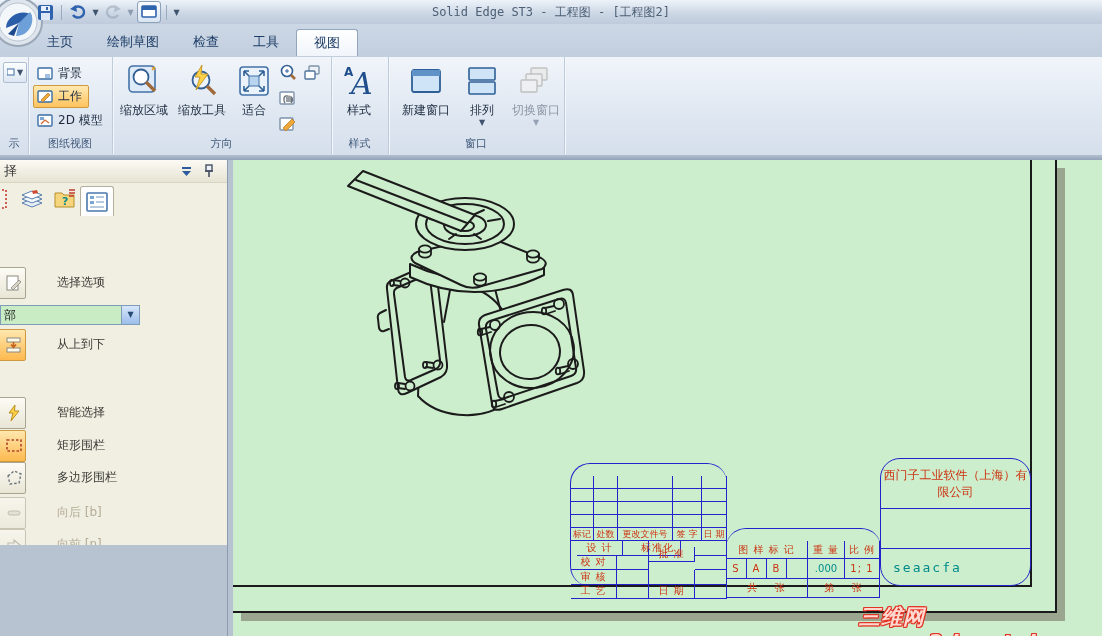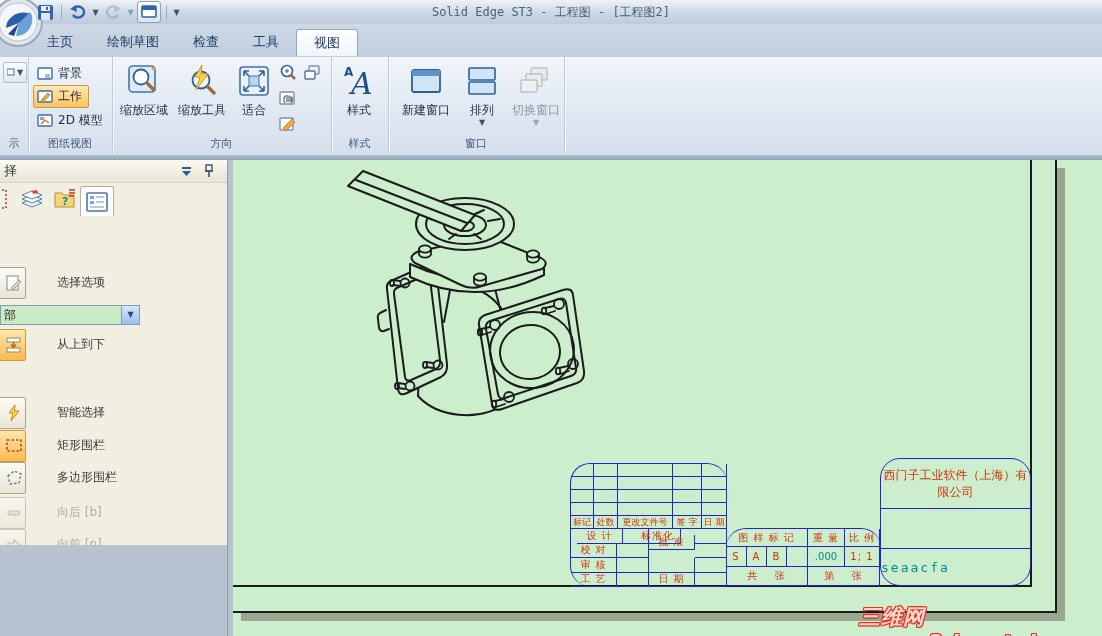--- a/index.html
+++ b/index.html
@@ -94,29 +94,29 @@
   #valve{position:absolute;left:97px;top:4px;}
 
   
   #tb{position:absolute;left:337px;top:298px;width:461px;height:128px;}
   .tsec{position:absolute;box-sizing:border-box;border-radius:20px;}
   #tbL{left:0;top:5px;width:157px;height:123px;border-left:1px solid #2323cc;border-top:1px solid #2323cc;}
   #tbM{left:156px;top:70px;width:155px;height:58px;border-top:1px solid #2323cc;}
   #tbR{left:310px;top:0;width:151px;height:128px;border:1px solid #2323cc;}
   .tcell{position:absolute;box-sizing:border-box;border-right:1px solid #2323cc;border-bottom:1px solid #2323cc;
     display:flex;align-items:center;justify-content:center;color:#cc3311;font-size:10px;
-    white-space:pre;overflow:hidden;letter-spacing:1px;}
+    white-space:pre;overflow:hidden;letter-spacing:1px;margin-top:12px;}
   .tcell.hdr{font-size:9px;letter-spacing:0;}
   .tcell.teal{color:#008b8b;letter-spacing:0;}
   .trow{position:relative;box-sizing:border-box;display:flex;align-items:center;}
   #tbR .trow{border-bottom:1px solid #2323cc;}
   #tbR .trow:last-child{border-bottom:none;}
   #company{height:50px;justify-content:center;font-size:12px;color:#cc3311;text-align:center;}
   #emptyR{height:40px;}
-  #codecell{height:36px;font-size:13px;color:#008b8b;letter-spacing:2px;
+  #codecell{height:36px;font-size:13px;color:#008b8b;padding-left:12px;letter-spacing:2px;
     font-family:"DejaVu Sans Mono","Liberation Mono",monospace;}
 
   
   #watermark{position:absolute;left:626px;top:443px;font-size:21px;font-weight:bold;font-style:italic;
     letter-spacing:1px;color:#ffd9d0;
     text-shadow:1px 0 0 #e03424,-1px 0 0 #e03424,0 1px 0 #e03424,0 -1px 0 #e03424,
                 1px 1px 0 #e03424,-1px -1px 0 #e03424,1px -1px 0 #e03424,-1px 1px 0 #e03424;}
 </style>
 </head>
 <body>

